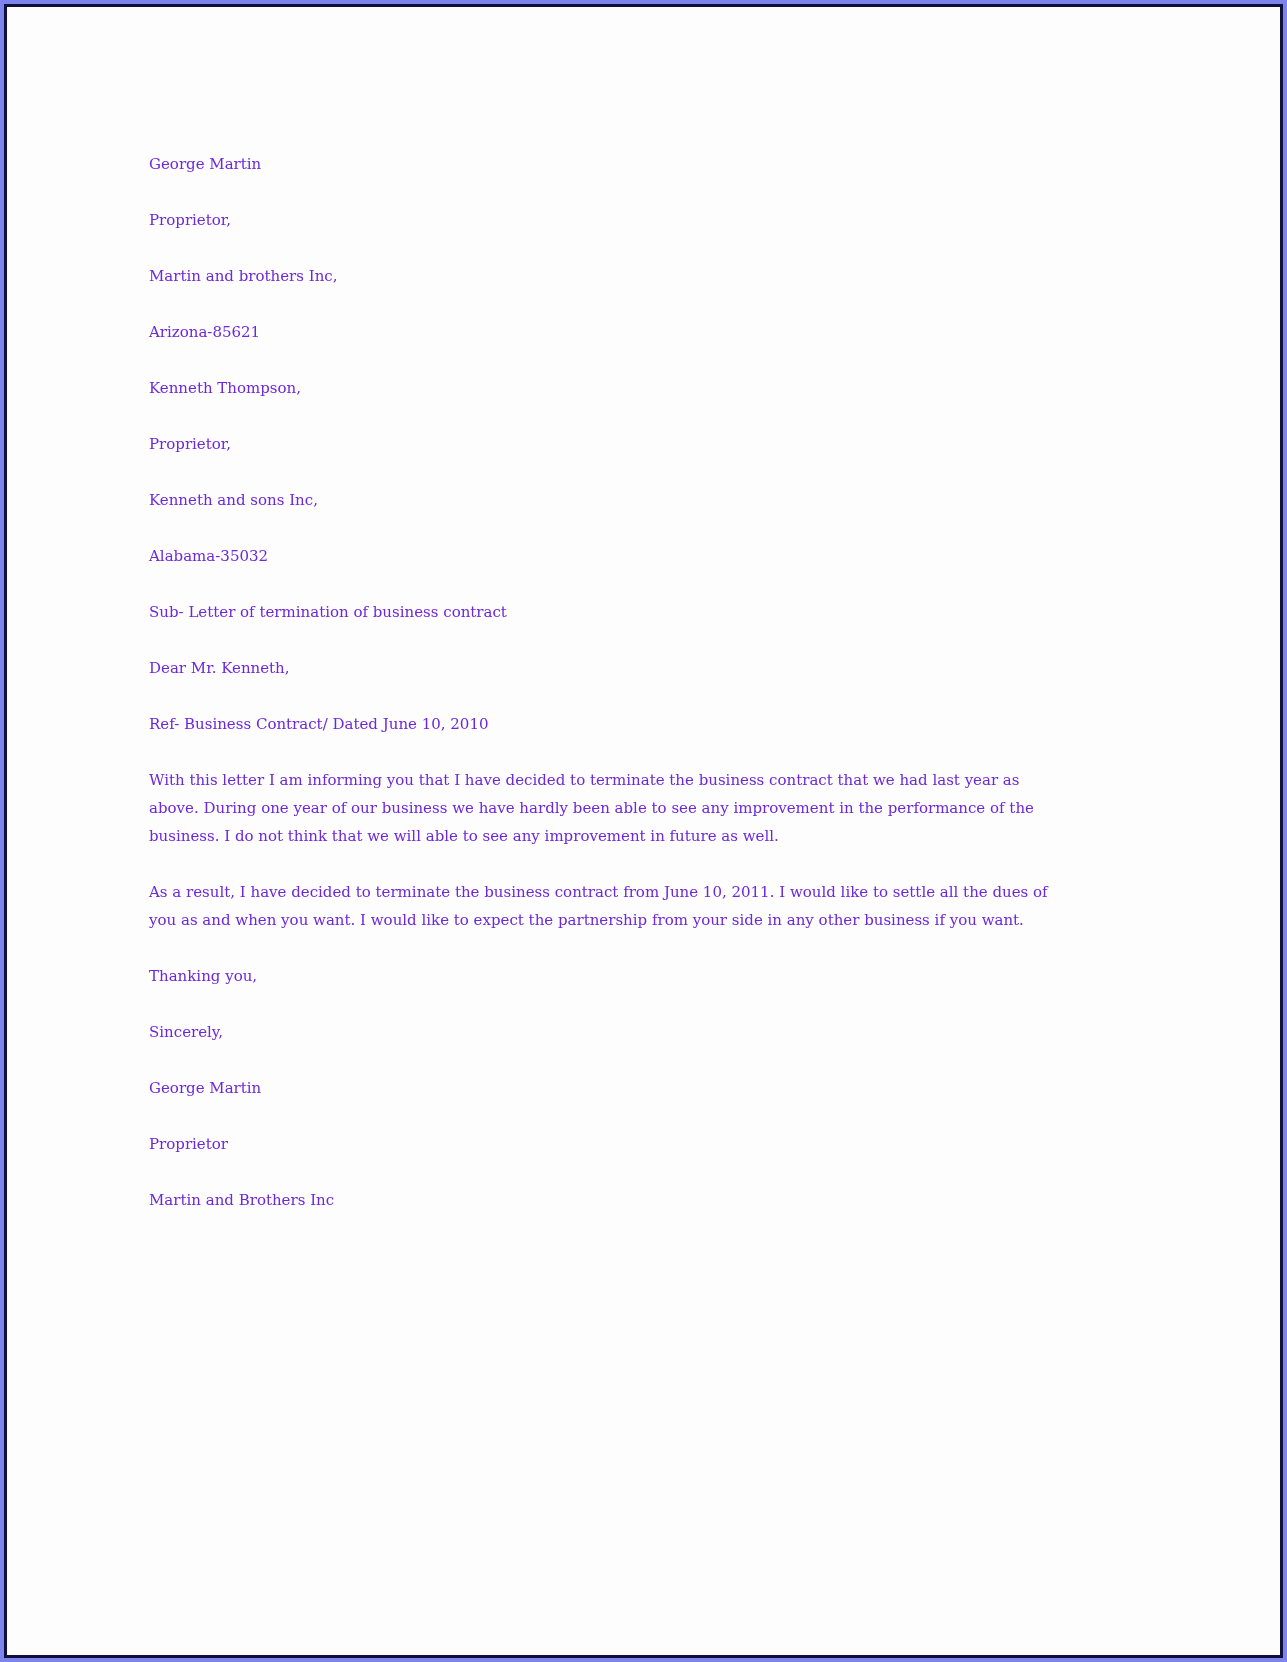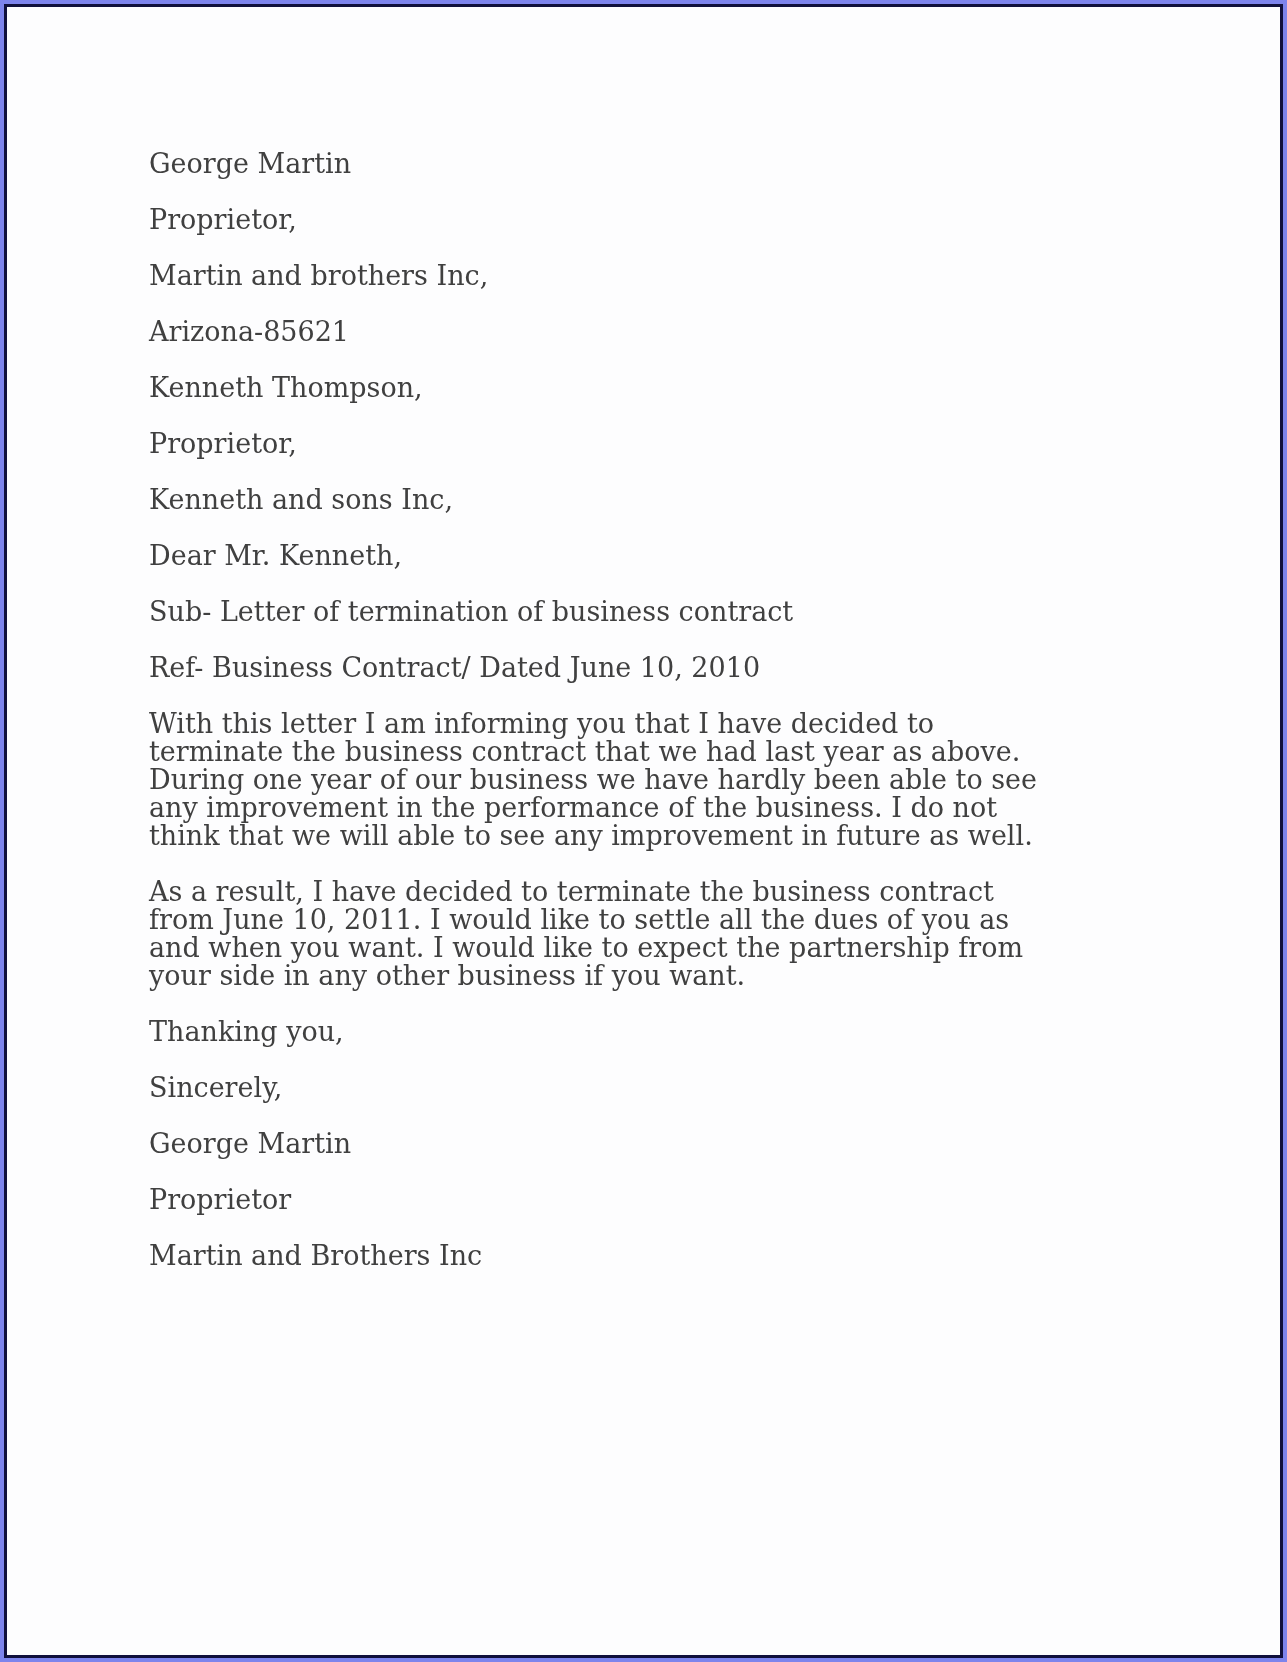--- a/index.html
+++ b/index.html
@@ -22,23 +22,23 @@
     border: 3px solid #10103c; 
     background: #fdfdfe;       
     overflow: hidden;
   }
   .letter-body {
     box-sizing: border-box;
     width: 100%;
     height: 100%;
     padding: 143px 218px 40px 142px;
     font-family: "DejaVu Serif", "Liberation Serif", serif;
-    font-size: 27px;
+    font-size: 15px;
     line-height: 28px;
-    color: #404040;
+    color: #6d28d9;
   }
   .letter-body p {
     margin: 0 0 28px 0;
   }
   .closing {
   }
 </style>
 </head>
 <body>
 
@@ -48,23 +48,24 @@
 
       <p>George Martin</p>
       <p>Proprietor,</p>
       <p>Martin and brothers Inc,</p>
       <p>Arizona-85621</p>
 
 
       <p>Kenneth Thompson,</p>
       <p>Proprietor,</p>
       <p>Kenneth and sons Inc,</p>
+      <p>Alabama-35032</p>
 
+      <p>Sub- Letter of termination of business contract</p>
       <p>Dear Mr. Kenneth,</p>
-      <p>Sub- Letter of termination of business contract</p>
       <p>Ref- Business Contract/ Dated June 10, 2010</p>
 
       <p>With this letter I am informing you that I have decided to terminate the business contract that we had last year as above. During one year of our business we have hardly been able to see any improvement in the performance of the business. I do not think that we will able to see any improvement in future as well.</p>
       <p>As a result, I have decided to terminate the business contract from June 10, 2011. I would like to settle all the dues of you as and when you want. I would like to expect the partnership from your side in any other business if you want.</p>
 
       <p class="closing">Thanking you,</p>
       <p class="closing">Sincerely,</p>
       <p class="closing">George Martin</p>
       <p class="closing">Proprietor</p>
       <p class="closing">Martin and Brothers Inc</p>

